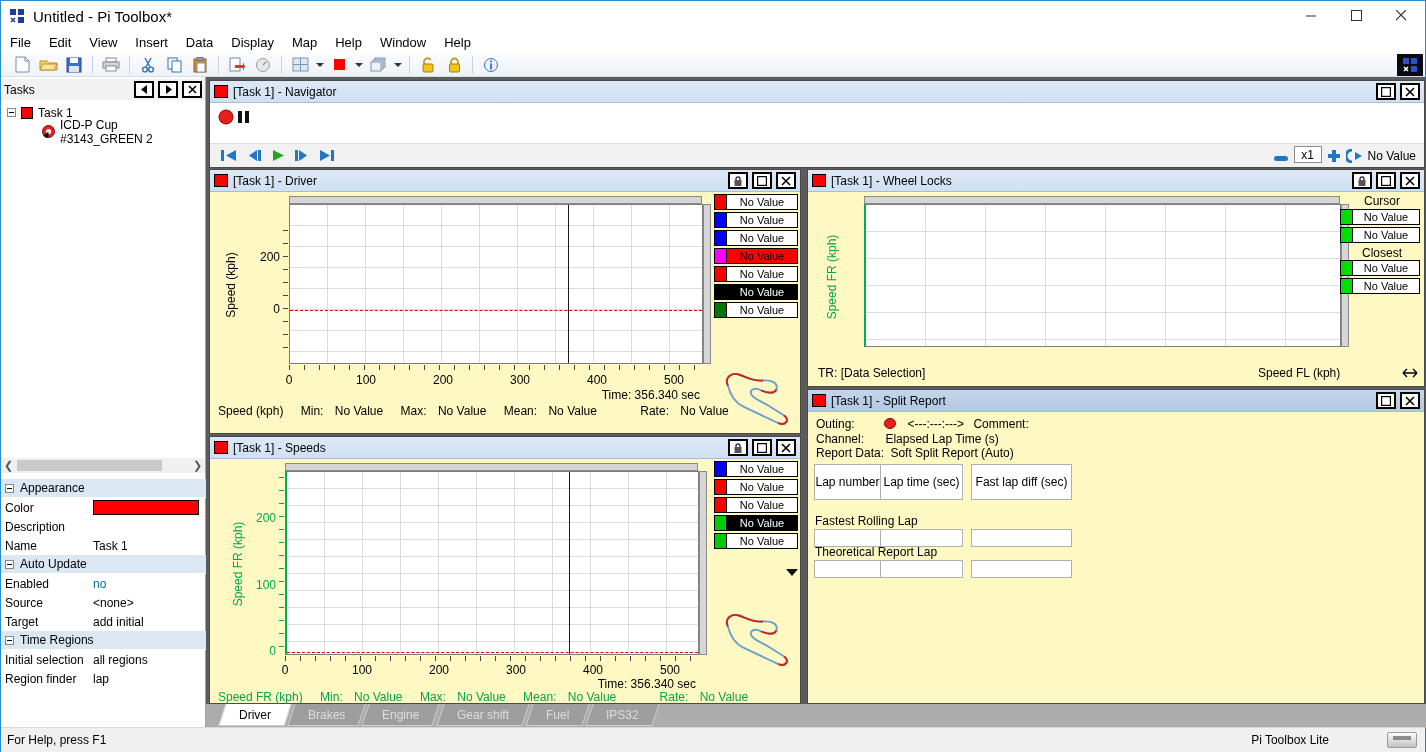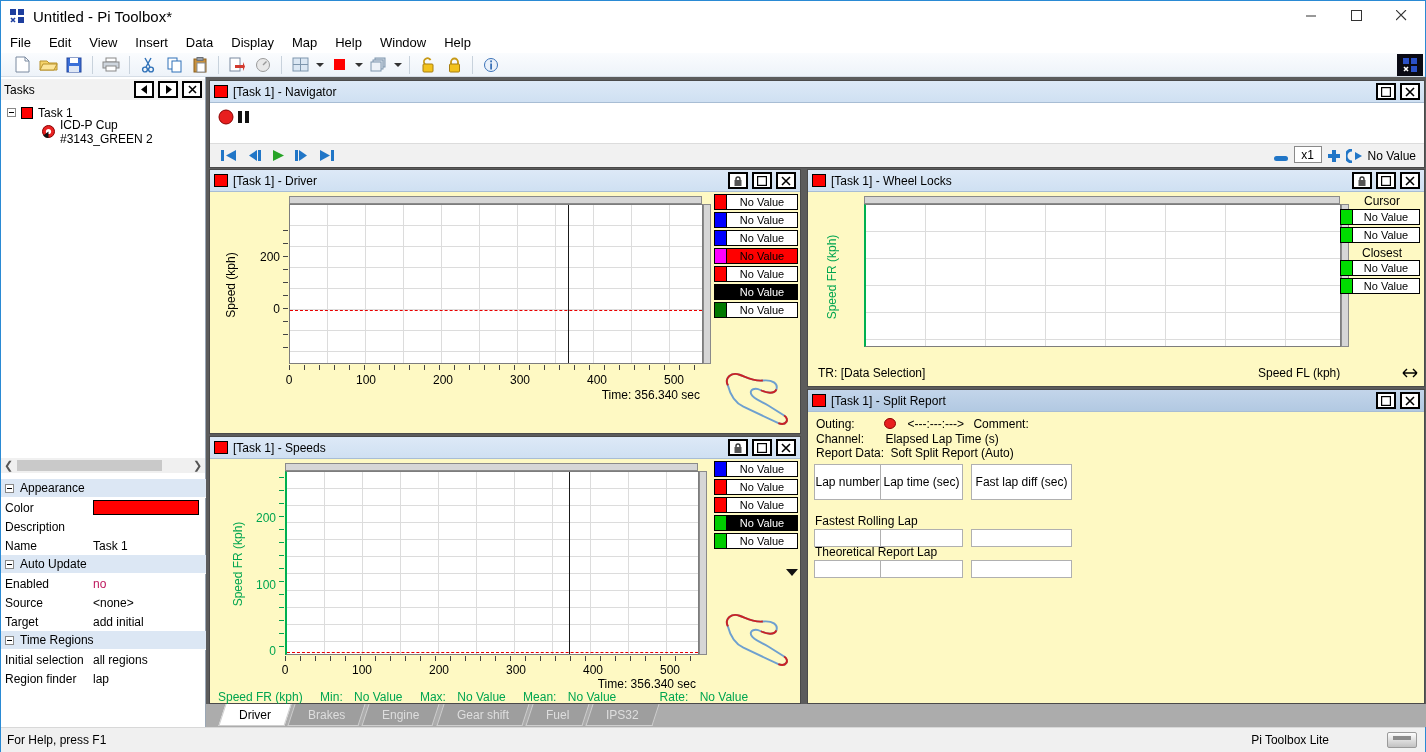--- a/index.html
+++ b/index.html
@@ -37,21 +37,21 @@
   #hscroll{left:0;top:381px;width:204px;height:15px;background:#f0f0f0;display:flex;align-items:center}
   #hscroll .thumb{position:absolute;left:16px;width:145px;height:11px;background:#c9c9c9}
   .sc-ar{width:15px;text-align:center;color:#555;font-size:11px}
 
   
   #props{left:0;top:402px;width:244px;bottom:0}
   .p-hdr{height:19px;background:#dce7f4;display:flex;align-items:center;gap:6px;padding-left:4px;border-bottom:1px solid #fff}
   .p-row{height:19px;display:flex;align-items:center;padding-left:4px}
   .p-row .lbl{width:88px}
   .swatch-red{width:106px;height:15px;background:#f00;border:1px solid #000}
-  .dim{color:#be185d}
+  .dim{color:#0369a1}
 
   
   #workspace{left:205px;top:76px;width:1221px;height:650px;background:#5c5c5c}
   .win{position:absolute;background:#fef9c3;border:1px solid #4a4a4a}
   .win-title{height:22px;background:linear-gradient(#dde9f7,#cfe0f2);border-bottom:1px solid #a8bdd4;display:flex;align-items:center;gap:5px;padding:0 4px}
   .win-title.focused{background:linear-gradient(#c3d5ea,#b2c9e2)}
   .win-title .cap{font-size:12px}
   .win-btns{margin-left:auto;display:flex;gap:4px;align-items:center}
   .red-sq{width:14px;height:13px;background:#f00;border:1px solid #000}
 
@@ -464,20 +464,27 @@
       </div>
       <div class="vscroll" style="left:493px;top:34px;height:160px"></div>
       <div class="tickstrip-x" style="left:79px;top:195px;width:414px"></div>
       <div class="xtick" style="left:79px;top:203px">0</div>
       <div class="xtick" style="left:156px;top:203px">100</div>
       <div class="xtick" style="left:233px;top:203px">200</div>
       <div class="xtick" style="left:310px;top:203px">300</div>
       <div class="xtick" style="left:387px;top:203px">400</div>
       <div class="xtick" style="left:464px;top:203px">500</div>
       <div class="time-lbl" style="right:100px;top:218px">Time: 356.340 sec</div>
+      <div class="stats" style="left:8px;top:234px">
+        <span>Speed (kph)</span>
+        <b>Min:</b> <span style="margin-left:8px">No Value</span>
+        <b>Max:</b> <span style="margin-left:8px">No Value</span>
+        <b>Mean:</b> <span style="margin-left:8px">No Value</span>
+        <b style="margin-left:40px">Rate:</b> <span style="margin-left:8px">No Value</span>
+      </div>
       <div class="legend-item" style="left: 504px; top: 24px; background: rgb(255, 255, 255); color: rgb(0, 0, 0);">
           <span class="sw" style="background: rgb(255, 0, 0);"></span>
           <span class="lv">No Value</span>
         </div>
       <div class="legend-item" style="left: 504px; top: 42px; background: rgb(255, 255, 255); color: rgb(0, 0, 0);">
           <span class="sw" style="background: rgb(0, 0, 255);"></span>
           <span class="lv">No Value</span>
         </div>
       <div class="legend-item" style="left: 504px; top: 60px; background: rgb(255, 255, 255); color: rgb(0, 0, 0);">
           <span class="sw" style="background: rgb(0, 0, 255);"></span>

